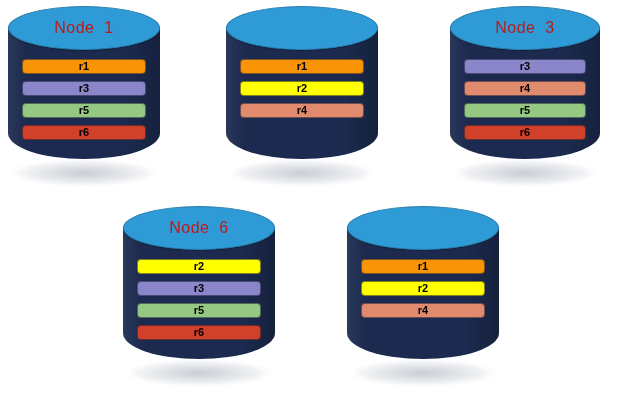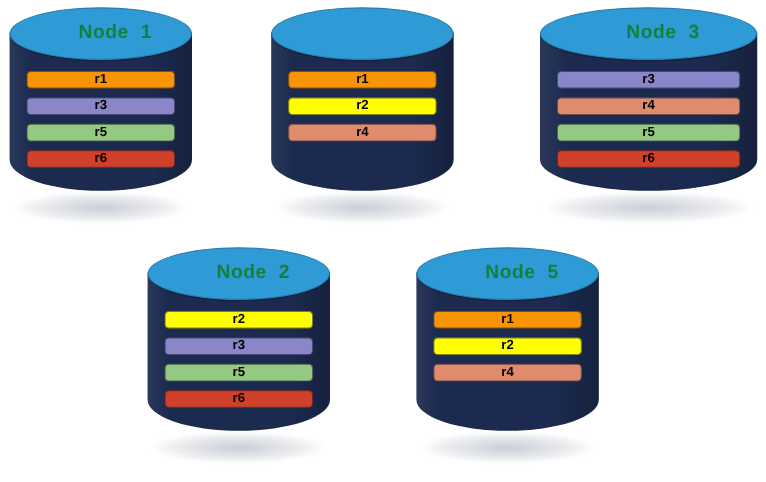--- a/index.html
+++ b/index.html
@@ -67,30 +67,30 @@
     width: 100%;
     height: 44px;
     background: #2e9ad6;
     border-radius: 50%;
     box-shadow: 0 1px 0 rgba(0,0,0,0.25);
     border: 1px solid #2a7fae;
     box-sizing: border-box;
   }
   .node-title {
     position: absolute;
-    left: 12px;
+    left: 0;
     top: 0;
     width: 100%;
     height: 44px;
     display: flex;
     align-items: center;
     justify-content: center;
-    color: #15803d;
+    color: #b91c1c;
     font-size: 16px;
-    font-weight: bold;
+    font-weight: normal;
     letter-spacing: 0.5px;
     white-space: pre;
   }
 
   
   .records {
     position: absolute;
     left: 0;
     top: 53px;
     width: 100%;
@@ -132,48 +132,47 @@
     <div class="node" style="left: 226px; top: 6px; width: 152px; height: 180px;">
       <div class="cyl-shadow"></div>
       <div class="cyl-body" style="background: rgb(27, 42, 78);"></div>
       <div class="cyl-top" style="background: rgb(46, 154, 214);"></div>
       <div class="records">
         <div class="rec" style="background: rgb(248, 148, 6);">r1</div>
         <div class="rec" style="background: rgb(255, 255, 0);">r2</div>
         <div class="rec" style="background: rgb(224, 138, 110);">r4</div>
       </div>
     </div>
-    <div class="node" style="left: 450px; top: 6px; width: 181px; height: 180px;">
+    <div class="node" style="left: 450px; top: 6px; width: 150px; height: 180px;">
       <div class="cyl-shadow"></div>
       <div class="cyl-body" style="background: rgb(27, 42, 78);"></div>
       <div class="cyl-top" style="background: rgb(46, 154, 214);"></div>
       <div class="node-title">Node  3</div>
       <div class="records">
         <div class="rec" style="background: rgb(139, 133, 201);">r3</div>
         <div class="rec" style="background: rgb(224, 138, 110);">r4</div>
         <div class="rec" style="background: rgb(149, 201, 131);">r5</div>
         <div class="rec" style="background: rgb(208, 64, 42);">r6</div>
       </div>
     </div>
     <div class="node" style="left: 123px; top: 206px; width: 152px; height: 180px;">
       <div class="cyl-shadow"></div>
       <div class="cyl-body" style="background: rgb(27, 42, 78);"></div>
       <div class="cyl-top" style="background: rgb(46, 154, 214);"></div>
-      <div class="node-title">Node  2</div>
+      <div class="node-title">Node  6</div>
       <div class="records">
         <div class="rec" style="background: rgb(255, 255, 0);">r2</div>
         <div class="rec" style="background: rgb(139, 133, 201);">r3</div>
         <div class="rec" style="background: rgb(149, 201, 131);">r5</div>
         <div class="rec" style="background: rgb(208, 64, 42);">r6</div>
       </div>
     </div>
     <div class="node" style="left: 347px; top: 206px; width: 152px; height: 180px;">
       <div class="cyl-shadow"></div>
       <div class="cyl-body" style="background: rgb(27, 42, 78);"></div>
       <div class="cyl-top" style="background: rgb(46, 154, 214);"></div>
-      <div class="node-title">Node  5</div>
       <div class="records">
         <div class="rec" style="background: rgb(248, 148, 6);">r1</div>
         <div class="rec" style="background: rgb(255, 255, 0);">r2</div>
         <div class="rec" style="background: rgb(224, 138, 110);">r4</div>
       </div>
     </div>
   </div>
 
 </body></html>

